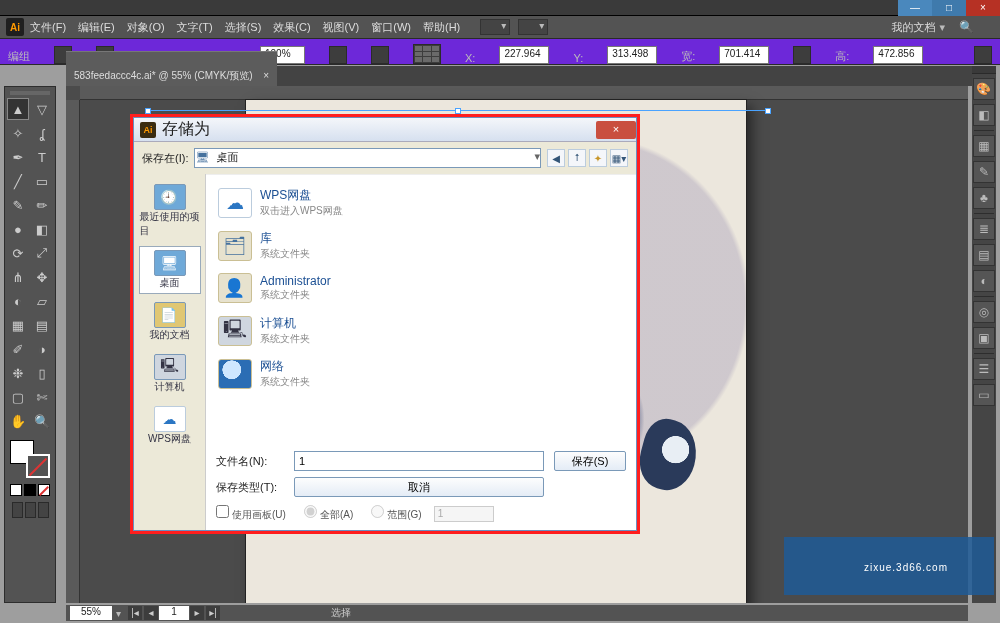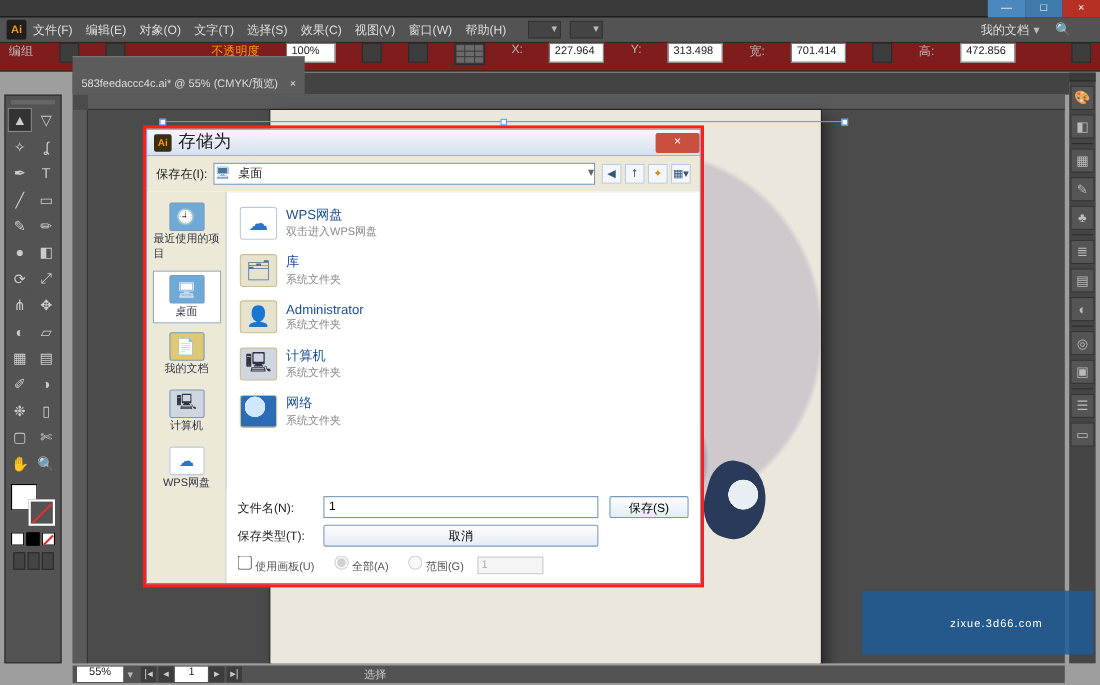--- a/index.html
+++ b/index.html
@@ -16,21 +16,21 @@
   
   .menubar { position:absolute; top:16px; left:0; right:0; height:22px; background:#535353; display:flex; align-items:center; padding-left:6px; color:#ddd; font-size:11px; }
   .ai-logo { width:18px; height:18px; background:#1f1f1f; color:#ff9a00; font-size:10px; font-weight:bold; display:flex; align-items:center; justify-content:center; border-radius:2px; margin-right:6px; }
   .menubar span.mi { margin-right:12px; white-space:nowrap; }
   .menubar .dropdown-ico { width:30px; height:16px; background:#444; border:1px solid #333; margin-left:8px; position:relative;}
   .menubar .dropdown-ico:after{content:"▾"; color:#bbb; position:absolute; right:3px; top:0; font-size:10px;}
   .menubar .right { margin-left:auto; margin-right:22px; display:flex; align-items:center; }
   .menubar .search-ico { color:#bbb; font-size:12px; margin-right:4px; }
 
   
-  .ctrlbar { position:absolute; top:38px; left:0; right:0; height:27px; background:#7f1d1d; border-top:1px solid #2a2a2a; border-bottom:1px solid #2a2a2a; display:flex; align-items:flex-start; font-size:11px; color:#bbb; padding:0 8px; gap:24px; }
+  .ctrlbar { position:absolute; top:38px; left:0; right:0; height:27px; background:#6d28d9; border-top:1px solid #2a2a2a; border-bottom:1px solid #2a2a2a; display:flex; align-items:flex-end; font-size:11px; color:#bbb; padding:0 8px; gap:24px; }
   .ctrlbar .lbl { white-space:nowrap; }
   .ctrlbar .lbl.orange { color:#ff9a00; }
   .numbox { background:#fff; color:#222; border:1px solid #777; height:18px; padding:1px 4px; font-size:10px; min-width:50px; text-align:left;}
   .numbox.w { min-width:45px; }
   .sm-ico { width:18px; height:18px; background:#3d3d3d; border:1px solid #2b2b2b; }
   .anchor-widget{ width:28px; height:20px; background:#3d3d3d; border:1px solid #2b2b2b; display:grid; grid-template-columns:repeat(3,1fr); grid-template-rows:repeat(3,1fr); gap:1px; padding:1px;}
   .anchor-widget div{background:#6a6a6a;}
 
   
   .tabstrip { position:absolute; top:66px; left:66px; right:28px; height:20px; background:#434343; display:flex; align-items:flex-end; }

